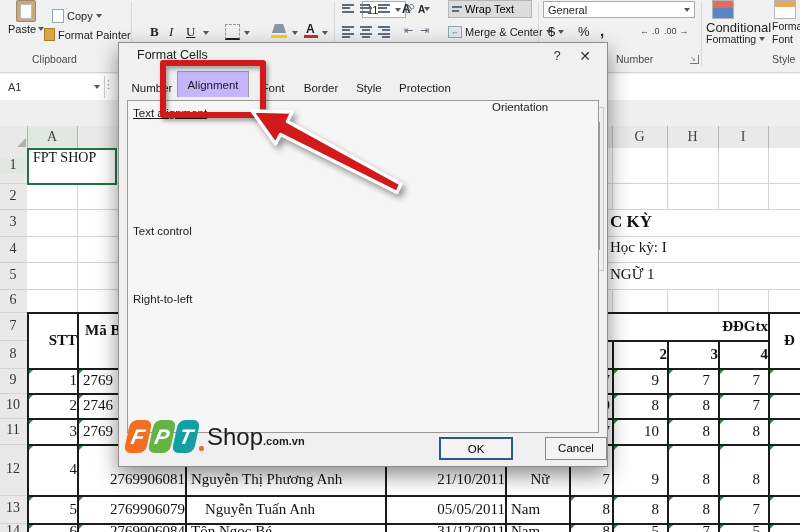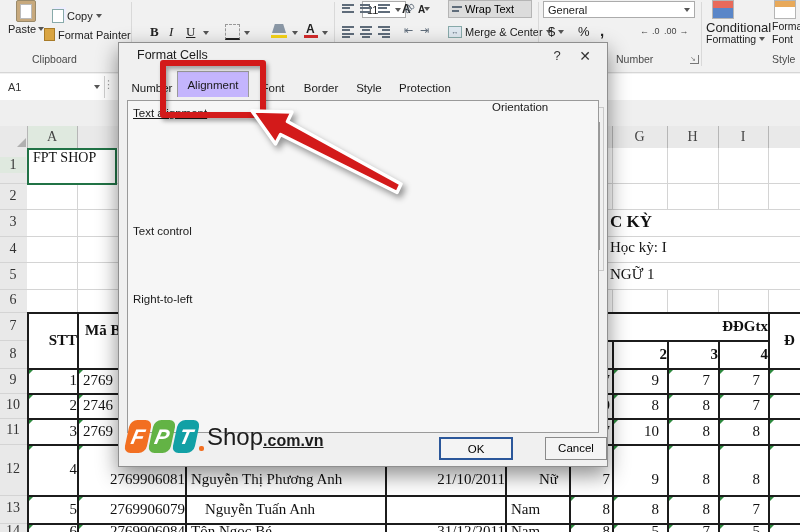--- a/index.html
+++ b/index.html
@@ -313,30 +313,31 @@
   <div class="cell num tri" style="left:569px;top:418px;width:43px;height:26px;line-height:26px;padding-right:2px;">7</div>
   <div class="cell num tri" style="left:612px;top:418px;width:55px;height:26px;line-height:26px;">10</div>
   <div class="cell num tri" style="left:667px;top:418px;width:51px;height:26px;line-height:26px;">8</div>
   <div class="cell num tri" style="left:718px;top:418px;width:50px;height:26px;line-height:26px;">8</div>
   <div class="cell tri" style="left:768px;top:418px;width:32px;height:26px;"></div>
 
   <div class="cell ctr tri" style="left:27px;top:444px;width:50px;height:51px;line-height:51px;">4</div>
   <div class="cell ctr tri" style="left:77px;top:444px;width:108px;height:51px;line-height:18px;padding-top:26px;box-sizing:border-box;">2769906081</div>
   <div class="cell" style="left:185px;top:444px;width:200px;height:51px;line-height:18px;padding:26px 0 0 6px;box-sizing:border-box;">Nguyễn Thị Phương Anh</div>
   <div class="cell ctr" style="left:385px;top:444px;width:120px;height:51px;line-height:18px;padding-top:26px;box-sizing:border-box;">21/10/2011</div>
-  <div class="cell" style="left:533px;top:444px;width:64px;height:51px;line-height:18px;padding:26px 0 0 6px;box-sizing:border-box;">Nữ</div>
+  <div class="cell" style="left:505px;top:444px;width:64px;height:51px;line-height:18px;padding:26px 0 0 6px;box-sizing:border-box;text-align:center;">Nữ</div>
   <div class="cell num tri" style="left:569px;top:444px;width:43px;height:51px;line-height:18px;padding:26px 2px 0 0;box-sizing:border-box;">7</div>
   <div class="cell num tri" style="left:612px;top:444px;width:55px;height:51px;line-height:18px;padding-top:26px;box-sizing:border-box;">9</div>
   <div class="cell num tri" style="left:667px;top:444px;width:51px;height:51px;line-height:18px;padding-top:26px;box-sizing:border-box;">8</div>
   <div class="cell num tri" style="left:718px;top:444px;width:50px;height:51px;line-height:18px;padding-top:26px;box-sizing:border-box;">8</div>
   <div class="cell tri" style="left:768px;top:444px;width:32px;height:51px;"></div>
 
   <div class="cell ctr tri" style="left:27px;top:495px;width:50px;height:28px;line-height:28px;">5</div>
   <div class="cell ctr tri" style="left:77px;top:495px;width:108px;height:28px;line-height:28px;">2769906079</div>
   <div class="cell" style="left:185px;top:495px;width:200px;height:28px;line-height:28px;padding-left:20px;">Nguyễn Tuấn Anh</div>
+  <div class="cell ctr" style="left:385px;top:495px;width:120px;height:28px;line-height:28px;">05/05/2011</div>
   <div class="cell" style="left:505px;top:495px;width:64px;height:28px;line-height:28px;padding-left:6px;">Nam</div>
   <div class="cell num tri" style="left:569px;top:495px;width:43px;height:28px;line-height:28px;padding-right:2px;">8</div>
   <div class="cell num tri" style="left:612px;top:495px;width:55px;height:28px;line-height:28px;">8</div>
   <div class="cell num tri" style="left:667px;top:495px;width:51px;height:28px;line-height:28px;">8</div>
   <div class="cell num tri" style="left:718px;top:495px;width:50px;height:28px;line-height:28px;">7</div>
   <div class="cell tri" style="left:768px;top:495px;width:32px;height:28px;"></div>
 
   <div class="cell ctr tri" style="left:27px;top:523px;width:50px;height:9px;line-height:17px;">6</div>
   <div class="cell ctr tri" style="left:77px;top:523px;width:108px;height:9px;line-height:17px;">2769906084</div>
   <div class="cell" style="left:185px;top:523px;width:200px;height:9px;line-height:17px;padding-left:6px;">Tôn Ngọc Bé</div>
@@ -482,21 +483,21 @@
     <div class="okbtn" style="left:320px;top:394px;width:74px;height:23px;line-height:21px;border:2px solid #2b579a;">OK</div>
     <div class="okbtn" style="left:426px;top:394px;width:62px;height:23px;line-height:21px;border:1px solid #8a8a8a;">Cancel</div>
   </div>
 
   <div class="logo" style="left:127px;top:420px;">
     <span class="lblock" style="background:#f26f21;">F</span>
     <span class="lblock" style="background:#63b345;">P</span>
     <span class="lblock" style="background:#12a0a5;">T</span>
     <span style="width:5px;height:5px;background:#f26f21;border-radius:2px;margin:24px 3px 0 0;display:inline-block;"></span>
     <span style="font-size:24px;font-weight:normal;color:#1c1c1c;">Shop</span>
-    <span style="font-size:16px;font-weight:bold;color:#1c1c1c;margin-top:8px;text-decoration:underline;">.com.vn</span>
+    <span style="font-size:11px;font-weight:bold;color:#1c1c1c;margin-top:8px;">.com.vn</span>
   </div>
 
   <div class="redbox"></div>
 
   <svg class="arrowsvg" width="800" height="532" viewBox="0 0 800 532">
     <polygon points="252,111 292,112 287.5,121.5 401,184 397,192.5 280.5,134.5 275.5,144" fill="#d31a1a" stroke="#ffffff" stroke-width="3.5" stroke-linejoin="round"></polygon>
   </svg>
 
 </div>
 

